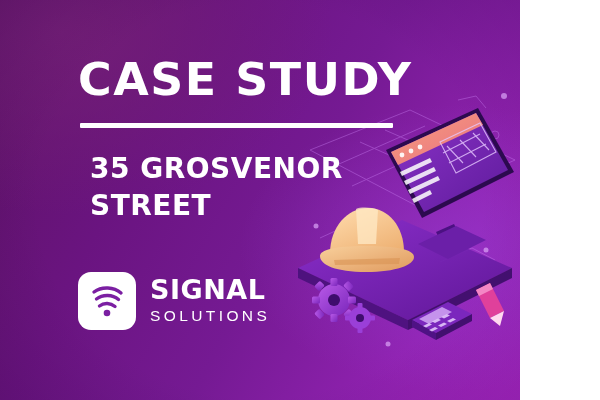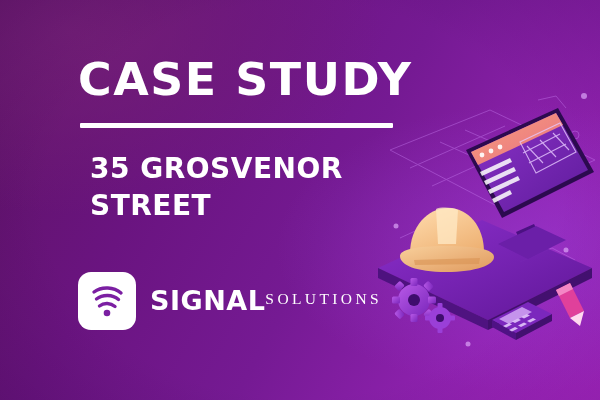--- a/index.html
+++ b/index.html
@@ -2,21 +2,21 @@
 <html><head>
 <meta charset="utf-8">
 <style>
   html, body {
     margin: 0;
     padding: 0;
     background: #ffffff;
   }
   #canvas {
     position: relative;
-    width: 600px;
+    width: 520px;
     height: 400px;
     overflow: hidden;
     font-family: "Liberation Sans", sans-serif;
     background:
       radial-gradient(ellipse 70% 60% at 88% 62%, rgba(150, 60, 210, 0.55) 0%, rgba(150, 60, 210, 0) 60%),
       radial-gradient(ellipse 80% 70% at 12% 8%, rgba(116, 31, 120, 0.9) 0%, rgba(116, 31, 120, 0) 65%),
       linear-gradient(118deg, #5e1364 0%, #6a1480 30%, #751a93 55%, #8d21ad 78%, #a927c6 100%);
   }
 
   
@@ -77,33 +77,33 @@
     height: 58px;
     border-radius: 13px;
     background: #ffffff;
     display: flex;
     align-items: center;
     justify-content: center;
     flex: none;
   }
   .logo-text {
     display: flex;
-    flex-direction: row;
+    flex-direction: column;
     justify-content: center;
   }
   .logo-top {
     font-family: "DejaVu Sans", sans-serif;
     font-weight: bold;
     font-size: 27px;
     letter-spacing: 0.5px;
     color: #ffffff;
     line-height: 1.05;
   }
   .logo-bottom {
-    font-family: Liberation Serif, serif;
+    font-family: Liberation Sans, sans-serif;
     font-weight: normal;
     font-size: 15.5px;
     letter-spacing: 3.4px;
     color: #ffffff;
     line-height: 1.2;
     margin-top: 3px;
   }
 
   
   .illustration {

